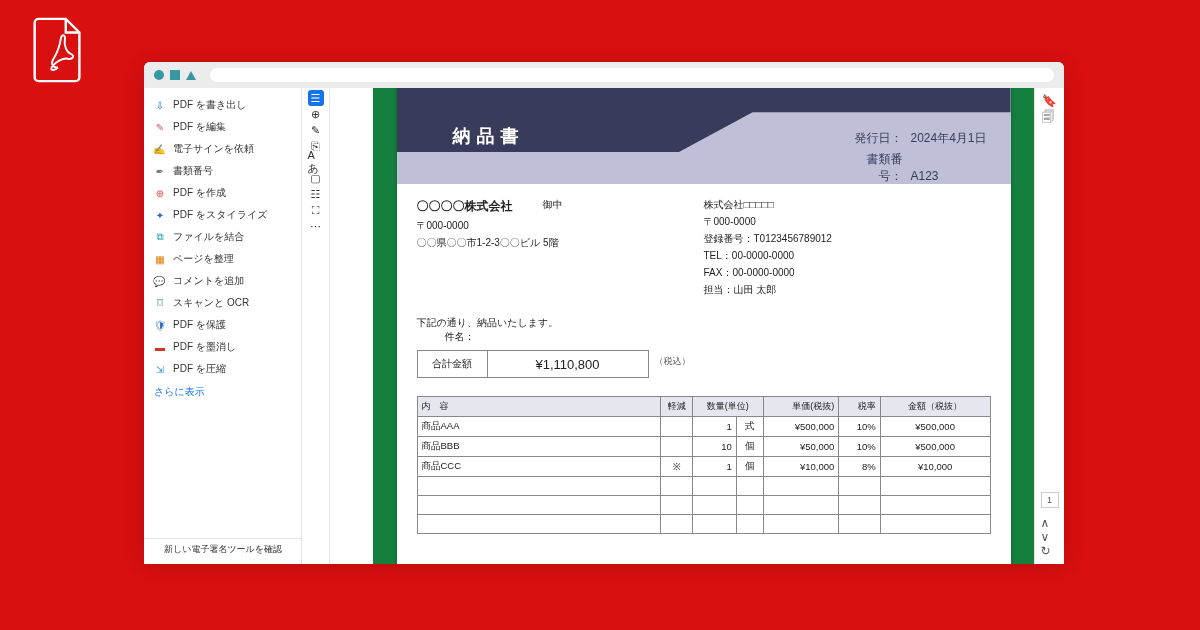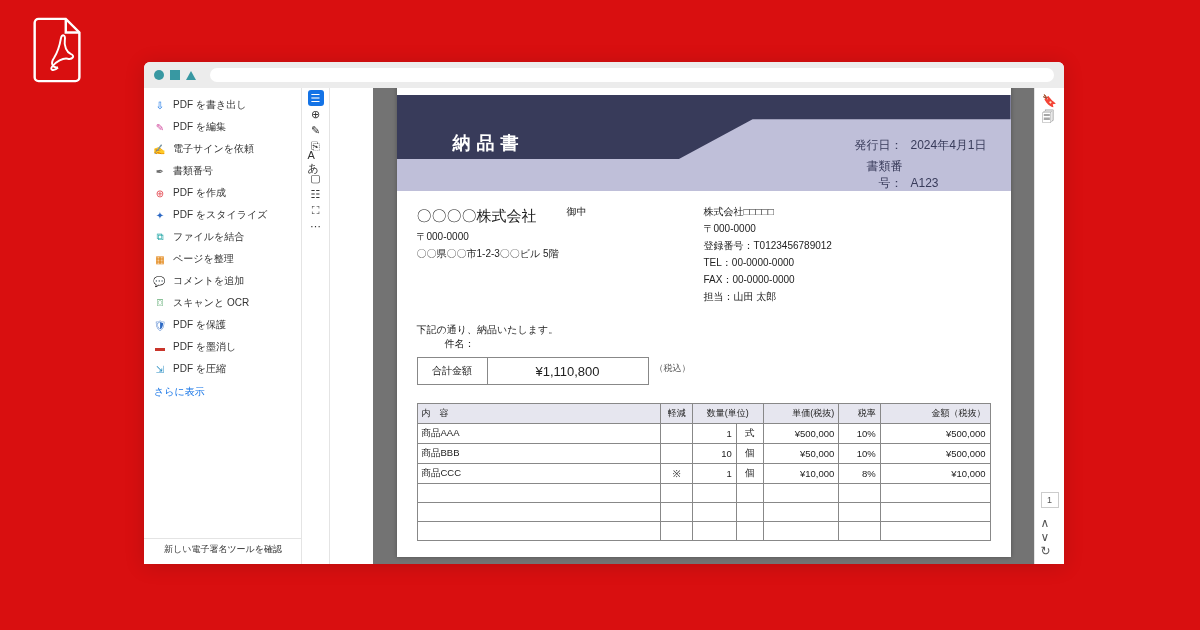--- a/index.html
+++ b/index.html
@@ -15,50 +15,50 @@
 .urlbar { flex: 1; height: 14px; background: #fff; border-radius: 7px; margin-left: 8px; }
 .app-body { display: flex; height: calc(100% - 26px); background: #fff; }
 .sidebar { width: 158px; border-right: 1px solid #e4e4e4; padding: 6px 0; font-size: 10px; color: #333; overflow: hidden; }
 .sb-item { display: flex; align-items: center; gap: 7px; padding: 3px 10px; height: 22px; cursor: pointer; }
 .sb-icon { width: 12px; height: 12px; flex: none; display:flex; align-items:center; justify-content:center; }
 .sb-more { color: #1473e6; padding: 5px 10px; font-size: 10px; cursor: pointer; }
 .sb-footer { position: absolute; bottom: 4px; left: 0; width: 158px; font-size: 9px; color: #333; padding: 4px 8px; border-top: 1px solid #e4e4e4; text-align: center; }
 .toolstrip { width: 28px; border-right: 1px solid #e4e4e4; display: flex; flex-direction: column; align-items: center; padding-top: 2px; gap: 8px; }
 .ts-icon { width: 16px; height: 16px; color: #333; font-size: 11px; display:flex; align-items:center; justify-content:center; cursor:pointer; }
 .ts-active { background: #1473e6; color: #fff; border-radius: 3px; padding: 2px; }
-.doc-area { flex: 1; background: #737373; display: flex; justify-content: center; padding: 7px 12px; overflow: hidden; margin-left: 43px; }
+.doc-area { flex: 1; background: #15803d; display: flex; justify-content: center; padding: 0 12px; overflow: hidden; margin-left: 43px; }
 .page { width: 614px; background: #fff; box-shadow: 0 0 4px rgba(0,0,0,.3); margin-top: -10px; }
 .header-band { position: relative; height: 96px; background: #bfbfd9; overflow: hidden; margin-top: 10px; }
 .header-dark { position: absolute; left: 0; top: 0; width: 100%; height: 64px; background: #383b5a; clip-path: polygon(0 0, 100% 0, 100% 38%, 58% 38%, 46% 100%, 0 100%); }
 .doc-title { position: absolute; left: 56px; top: 36px; color: #fff; font-size: 18px; font-weight: 600; letter-spacing: 6px; }
 .header-meta { position: absolute; right: 24px; top: 42px; font-size: 12px; color: #383b5a; }
 .header-meta div { margin-bottom: 4px; }
 .header-meta span.lbl { display: inline-block; width: 54px; text-align: right; margin-right: 8px; }
 .body-section { padding: 14px 20px 0 20px; font-size: 10px; color: #222; }
 .parties { display: flex; }
 .party-left { width: 50%; }
 .party-right { width: 50%; }
 .party-left .name-row { display: flex; gap: 30px; margin-bottom: 4px; }
-.party-left .big { font-size: 15px; }
+.party-left .big { font-size: 12px; font-weight: bold; }
 .party-right div, .party-left div { margin-bottom: 3px; line-height: 1.4; }
 .note { margin-top: 16px; }
 .total-box { margin-top: 6px; border: 1px solid #888; display: inline-flex; height: 28px; width: 232px; }
 .total-box .lbl { width: 70px; display: flex; align-items: center; justify-content: center; font-size: 10px; border-right: 1px solid #888; }
 .total-box .val { flex: 1; display: flex; align-items: center; justify-content: center; font-size: 13px; font-weight: 500; }
 .total-tax { font-size: 9px; color: #555; margin-left: 6px; align-self: center; }
 .items-table { width: 100%; border-collapse: collapse; margin-top: 18px; font-size: 9.5px; }
 .items-table th, .items-table td { border: 1px solid #888; padding: 3px 4px; height: 19px; }
 .items-table th { background: #e6e6ef; font-weight: 400; text-align: center; font-size: 9px; }
 .items-table .col-desc { width: 200px; text-align: left; }
 .items-table .col-kg { width: 26px; text-align: center; }
 .items-table .col-qty { width: 36px; text-align: right; }
 .items-table .col-unit { width: 22px; text-align: center; }
 .items-table .col-price { width: 62px; text-align: right; }
 .items-table .col-rate { width: 34px; text-align: right; }
-.items-table .col-amt { width: 90px; text-align: right; }
+.items-table .col-amt { width: 90px; text-align: center; }
 .right-rail { width: 30px; border-left: 1px solid #e4e4e4; display: flex; flex-direction: column; align-items: center; padding-top: 6px; gap: 10px; font-size: 12px; color: #555; }
 .right-rail div { cursor:pointer; }
 .page-num-box { border: 1px solid #ccc; width: 18px; height: 16px; font-size: 9px; display: flex; align-items: center; justify-content: center; }
 .right-rail-bottom { margin-top: auto; display: flex; flex-direction: column; gap: 8px; padding-bottom: 6px; }
 </style>
 </head>
 <body>
 
 <div class="logo">
 <svg viewBox="0 0 60 72" fill="none" stroke="#fff" stroke-width="2.5">

